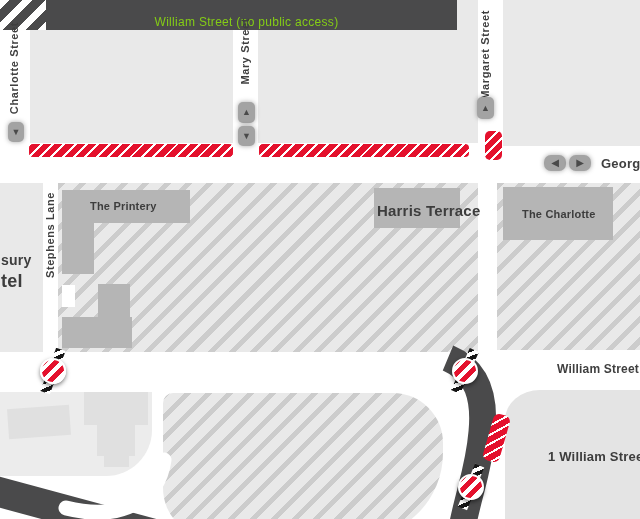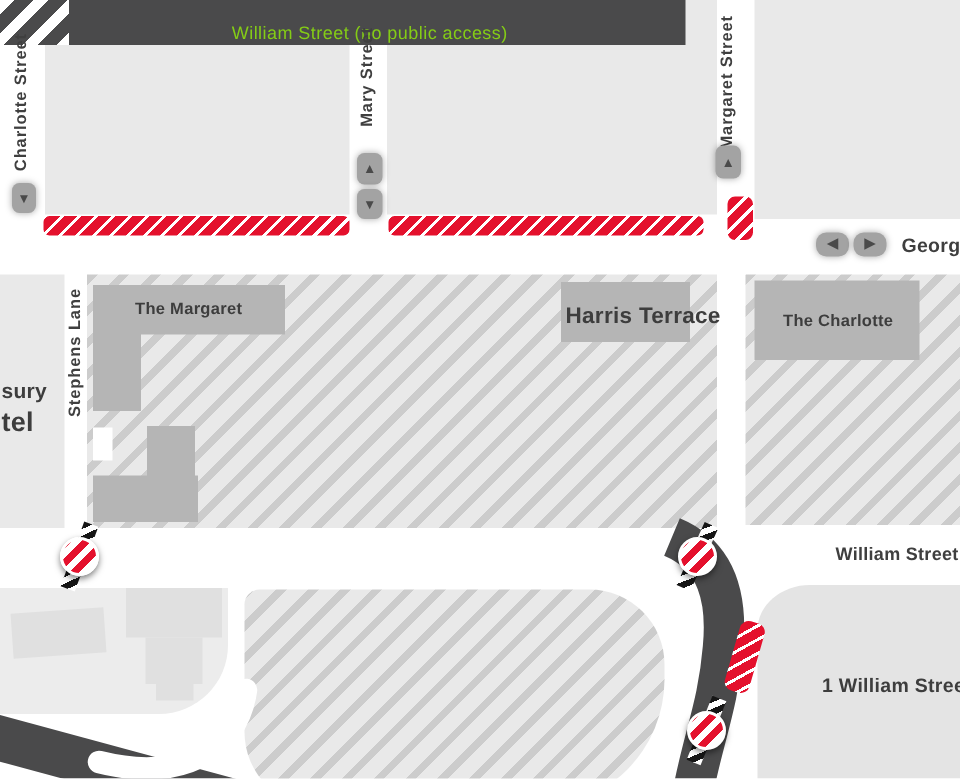--- a/index.html
+++ b/index.html
@@ -70,21 +70,21 @@
 <div class="block hatch" style="left:497px; top:183px; width:143px; height:167px;"></div>
 
 <div class="bldg-label" style="left:1px; top:252px; font-size:14px;">sury</div>
 <div class="bldg-label" style="left:1px; top:271px; font-size:18px;">tel</div>
 
 <div class="building" style="left:62px; top:190px; width:128px; height:33px;"></div>
 <div class="building" style="left:62px; top:190px; width:32px; height:84px;"></div>
 <div class="building" style="left:98px; top:284px; width:32px; height:64px;"></div>
 <div class="building" style="left:62px; top:317px; width:70px; height:31px;"></div>
 <div class="abs" style="left:62px; top:285px; width:13px; height:22px; background:#ffffff;"></div>
-<div class="bldg-label" style="left:90px; top:200px;">The Margaret</div>
+<div class="bldg-label" style="left:90px; top:200px;">The Printery</div>
 
 <div class="building" style="left:374px; top:188px; width:86px; height:40px;"></div>
 <div class="bldg-label" style="left:377px; top:202px; font-size:15px;">Harris Terrace</div>
 
 <div class="building" style="left:503px; top:187px; width:110px; height:53px;"></div>
 <div class="bldg-label" style="left:522px; top:208px;">The Charlotte</div>
 
 <div class="abs" style="left:0; top:392px; width:152px; height:84px; background:#ececec; border-radius:0 0 46px 0;"></div>
 <div class="subtle-bldg" style="left:8px; top:407px; width:62px; height:30px; transform:rotate(-4deg);"></div>
 <div class="subtle-bldg" style="left:84px; top:392px; width:64px; height:33px;"></div>

